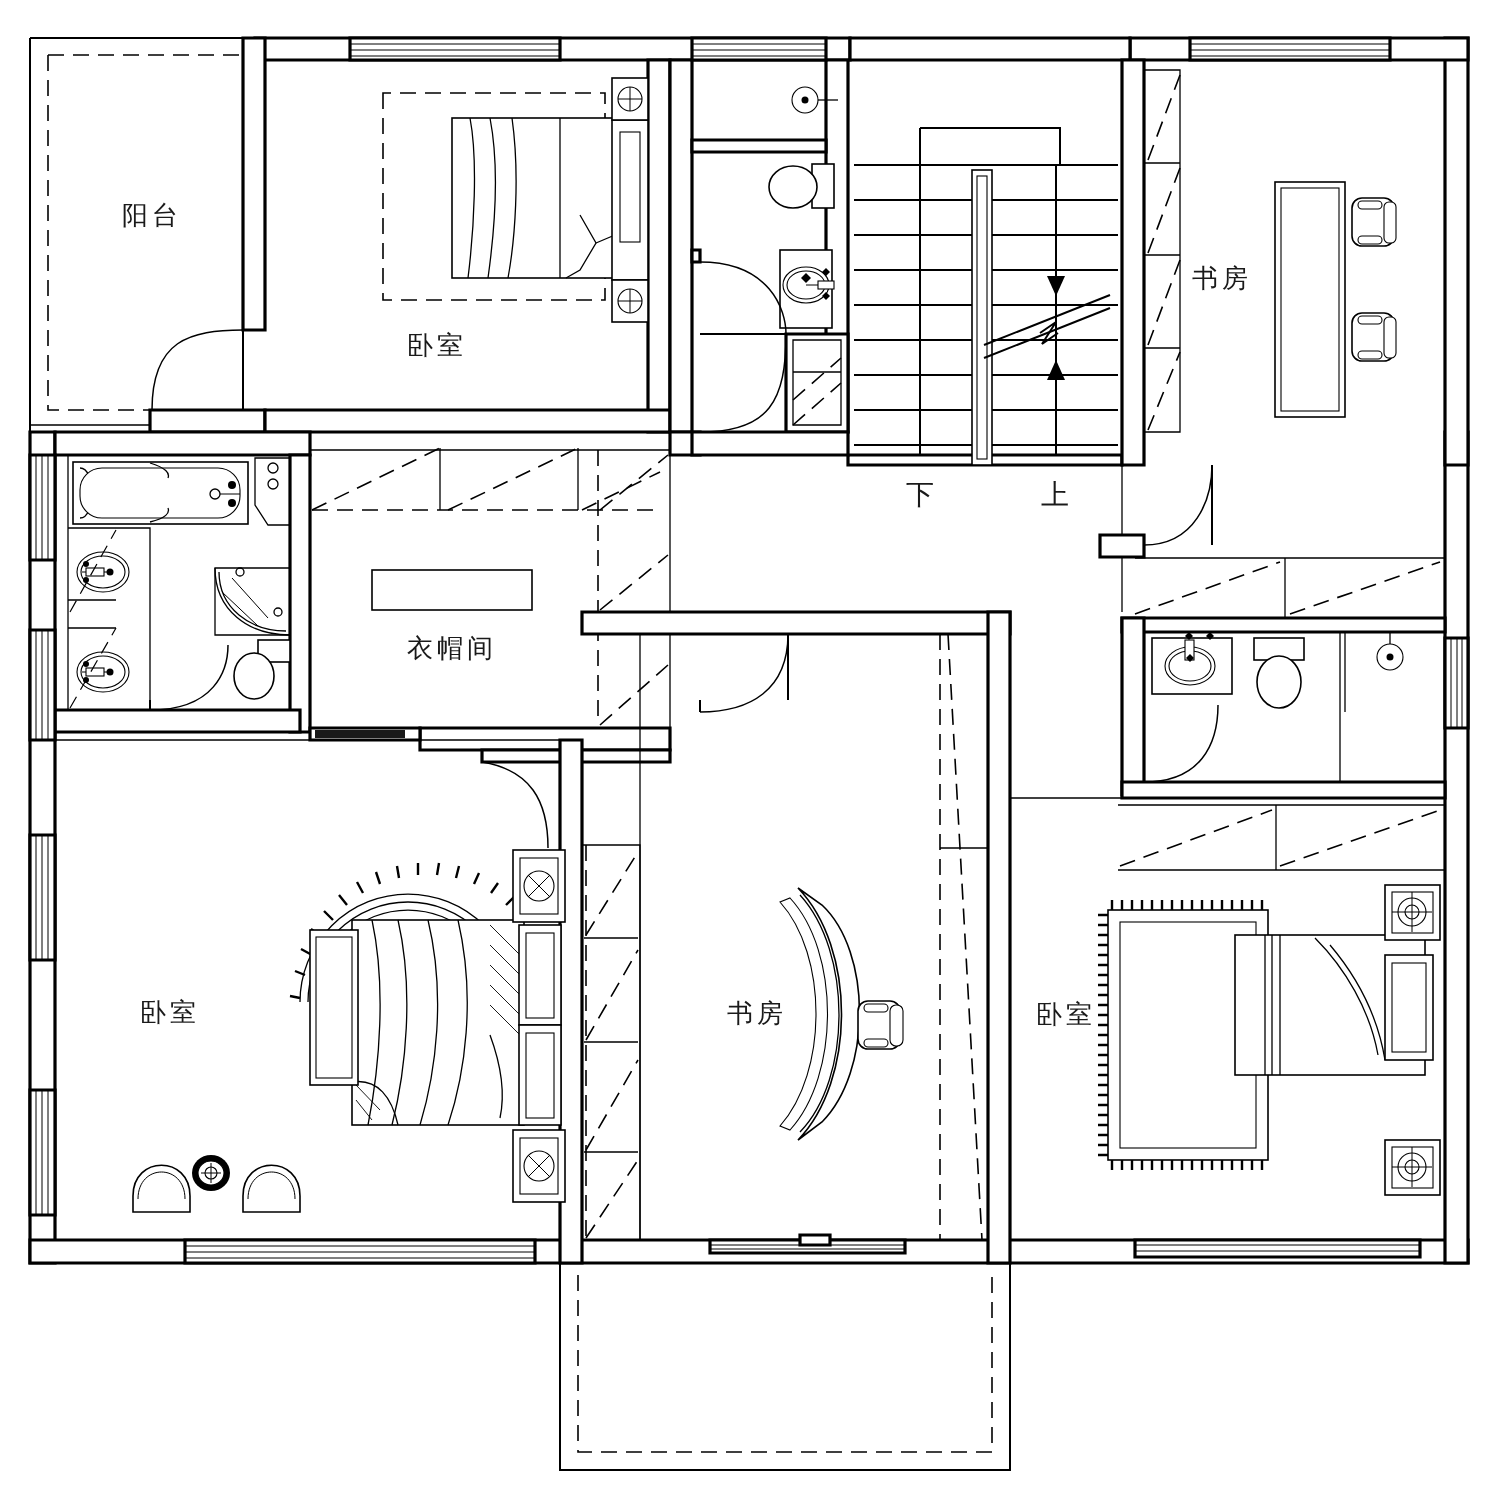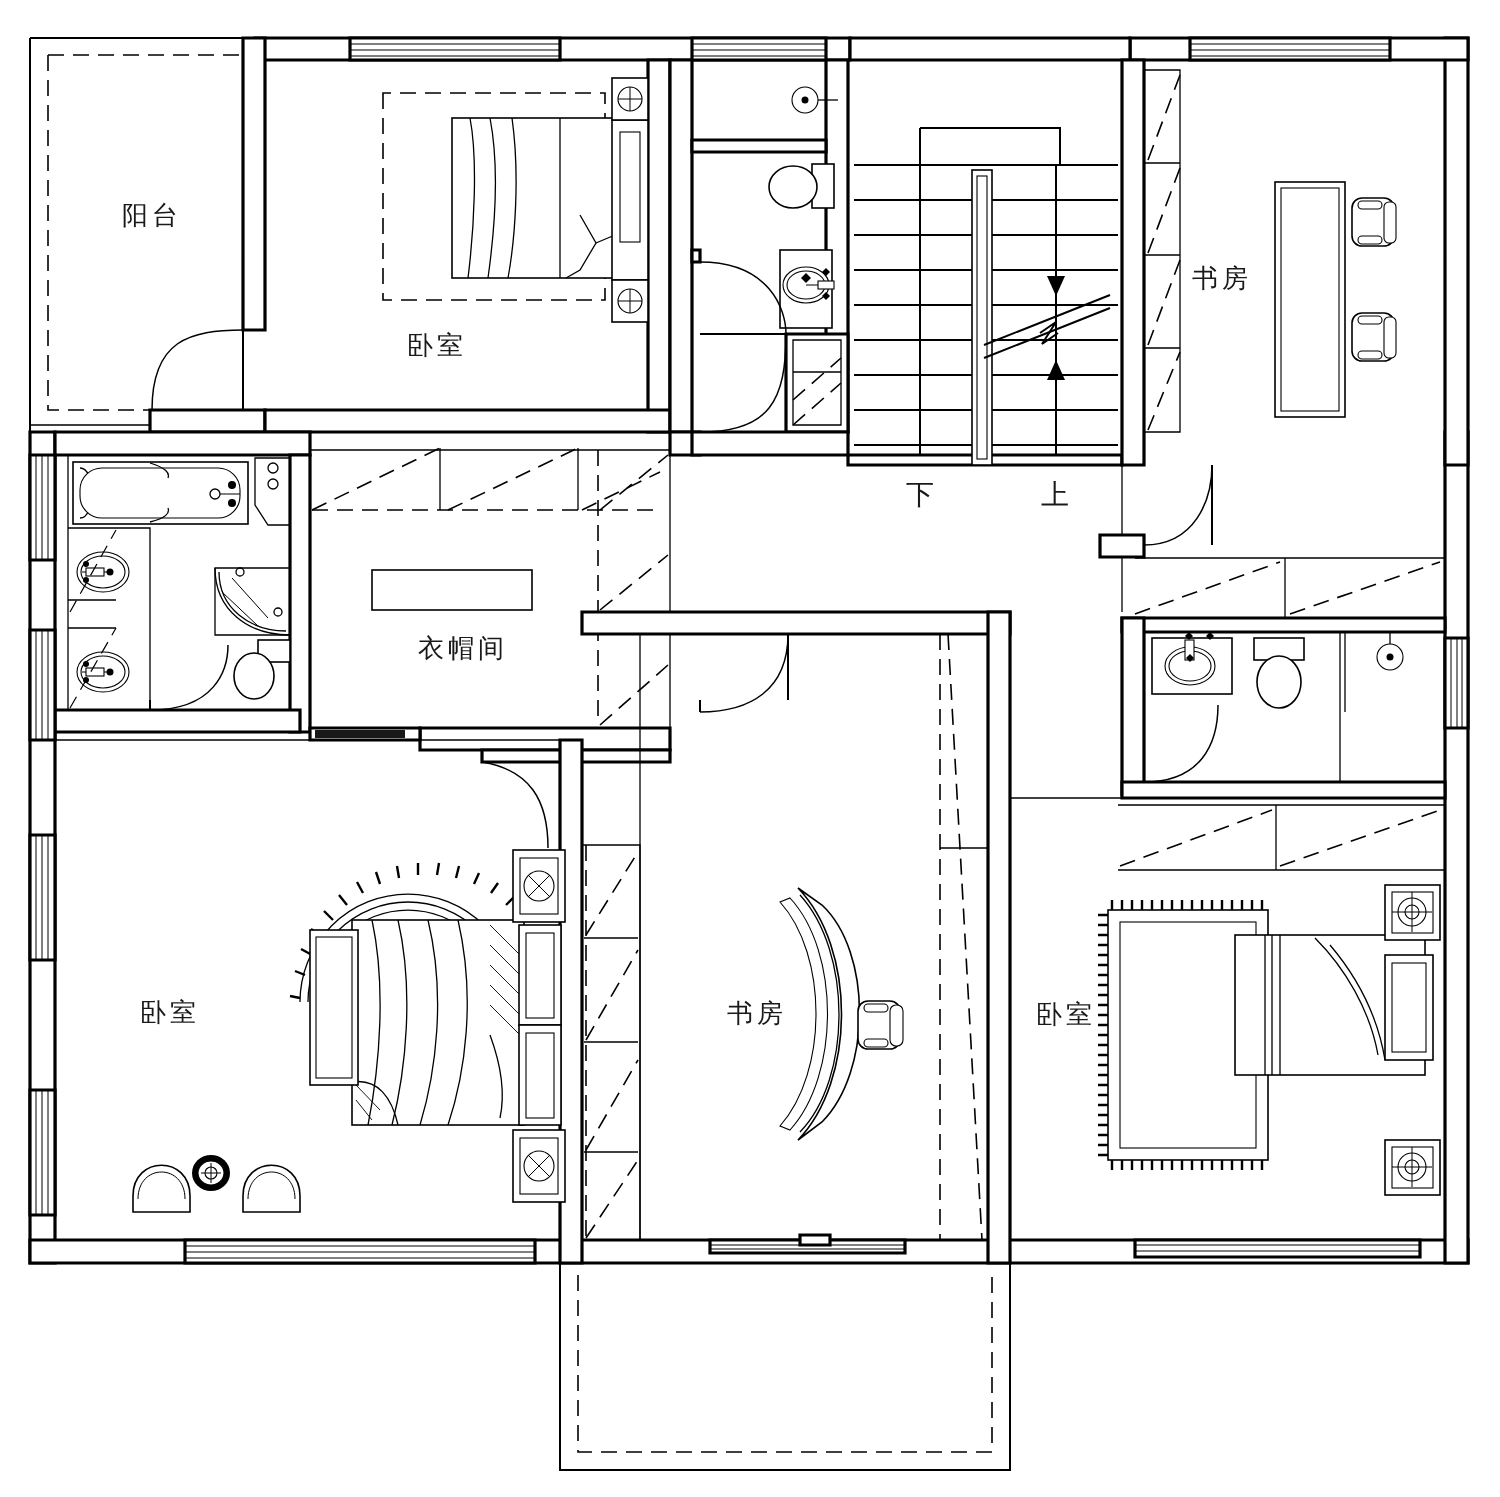--- a/index.html
+++ b/index.html
@@ -544,21 +544,21 @@
   <g>
     <path class="l" d="M560,1263 L560,1470 L1010,1470 L1010,1263"></path>
     <path class="d" d="M578,1275 L578,1452 L992,1452 L992,1275"></path>
   </g>
 
 </svg>
 
 <div class="lbl" style="left:152px;top:215px;">阳台</div>
 <div class="lbl" style="left:437px;top:345px;">卧室</div>
 <div class="lbl" style="left:1222px;top:278px;">书房</div>
-<div class="lbl" style="left:463px;top:648px;">衣帽间</div>
+<div class="lbl" style="left:452px;top:648px;">衣帽间</div>
 <div class="lbl" style="left:170px;top:1012px;">卧室</div>
 <div class="lbl" style="left:757px;top:1013px;">书房</div>
 <div class="lbl" style="left:1066px;top:1014px;">卧室</div>
 
 <div class="lbl big" style="left:922px;top:495px;">下</div>
 <div class="lbl big" style="left:1057px;top:495px;">上</div>
 
 </div>
 
 </body></html>

